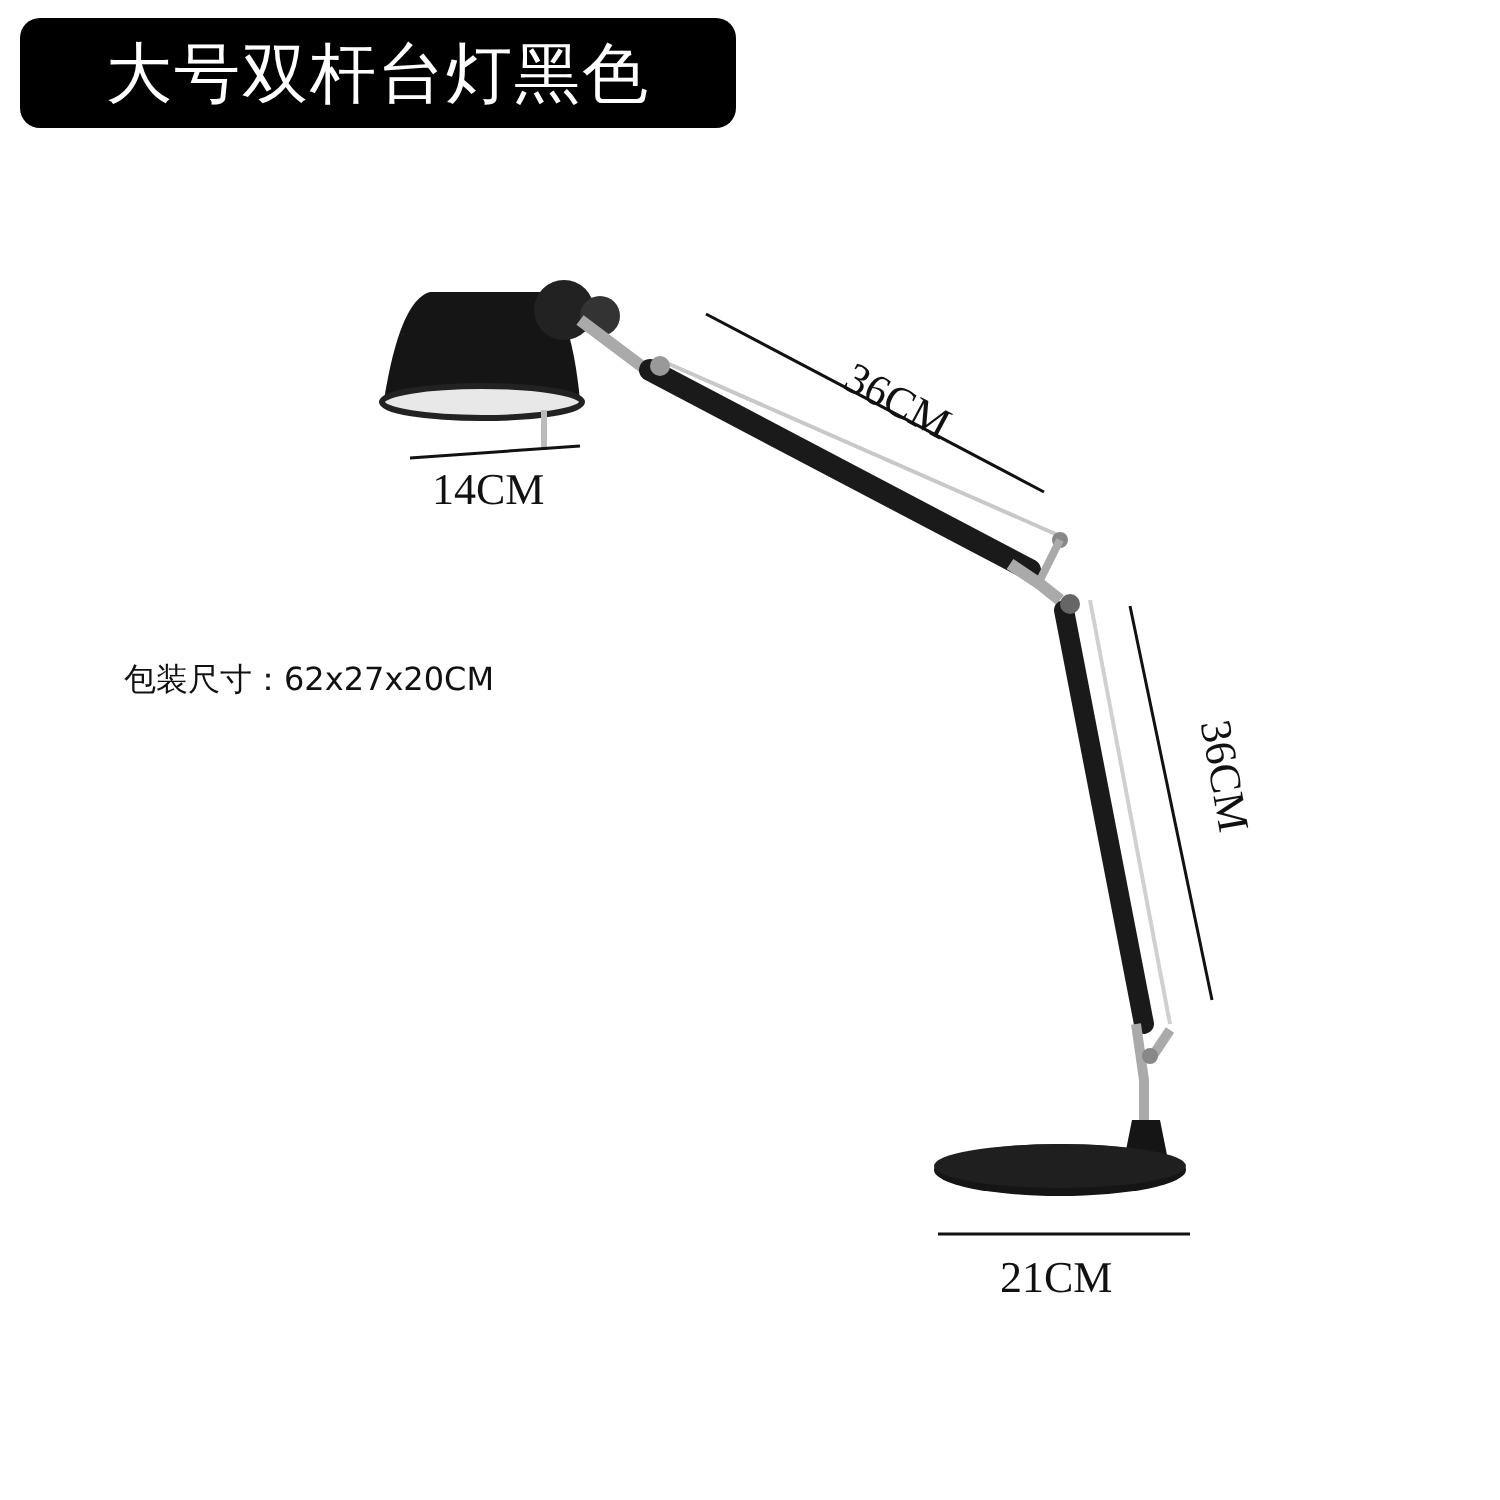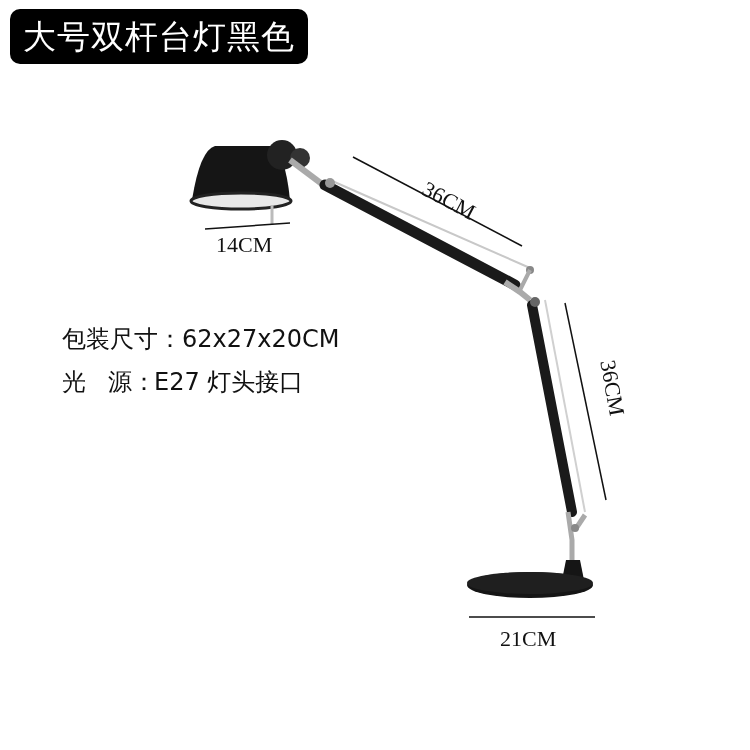--- a/index.html
+++ b/index.html
@@ -1,23 +1,23 @@
 <!DOCTYPE html>
 <html><head>
   <meta charset="utf-8">
   <style>
     html, body { margin: 0; padding: 0; background: #ffffff; }
     body { width: 750px; height: 750px; position: relative; overflow: hidden; font-family: "DejaVu Sans", "Liberation Sans", sans-serif; }
     .title-box {
-      position: absolute; left: 10px; top: 9px; width: 298px; height: 55px;
+      position: absolute; left: 10px; top: 9px; width: 358px; height: 55px;
       background: #000000; border-radius: 10px; color: #ffffff;
       font-size: 33px; line-height: 55px; text-align: center; letter-spacing: 1px;
       font-family: "DejaVu Sans", sans-serif;
     }
-    .specs { position: absolute; left: 62px; top: 318px; color: #111111; font-size: 24px; }
+    .specs { position: absolute; left: 62px; top: 318px; color: #111111; font-size: 16px; }
     .spec-row { height: 43px; line-height: 43px; white-space: nowrap; }
     .spec-label { display: inline-block; }
     .spec-label.spaced { width: 92px; }
     .spec-label.spaced .c1 { display: inline-block; width: 46px; }
     .dim { position: absolute; font-family: "Liberation Serif", "DejaVu Serif", serif; color: #111; font-size: 22px; white-space: nowrap; }
     svg.lamp { position: absolute; left: 0; top: 0; }
   </style>
 </head>
 <body>
 
@@ -69,16 +69,13 @@
 
 <div class="dim" style="left:216px; top:232px;text-align:right;">14CM</div>
 <div class="dim" style="left:430px; top:176px; transform: rotate(28deg); transform-origin: left top;">36CM</div>
 <div class="dim" style="left:620px; top:358px; transform: rotate(80deg); transform-origin: left top;">36CM</div>
 <div class="dim" style="left:500px; top:626px;">21CM</div>
 
 <div class="specs">
   <div class="spec-row">
     <span class="spec-label">包装尺寸</span><span>：</span><span>62x27x20CM</span>
   </div>
-  <div class="spec-row">
-    <span class="spec-label spaced"><span class="c1">光</span><span>源</span><span>：</span></span><span>E27 灯头接口</span>
-  </div>
 </div>
 
 </body></html>

